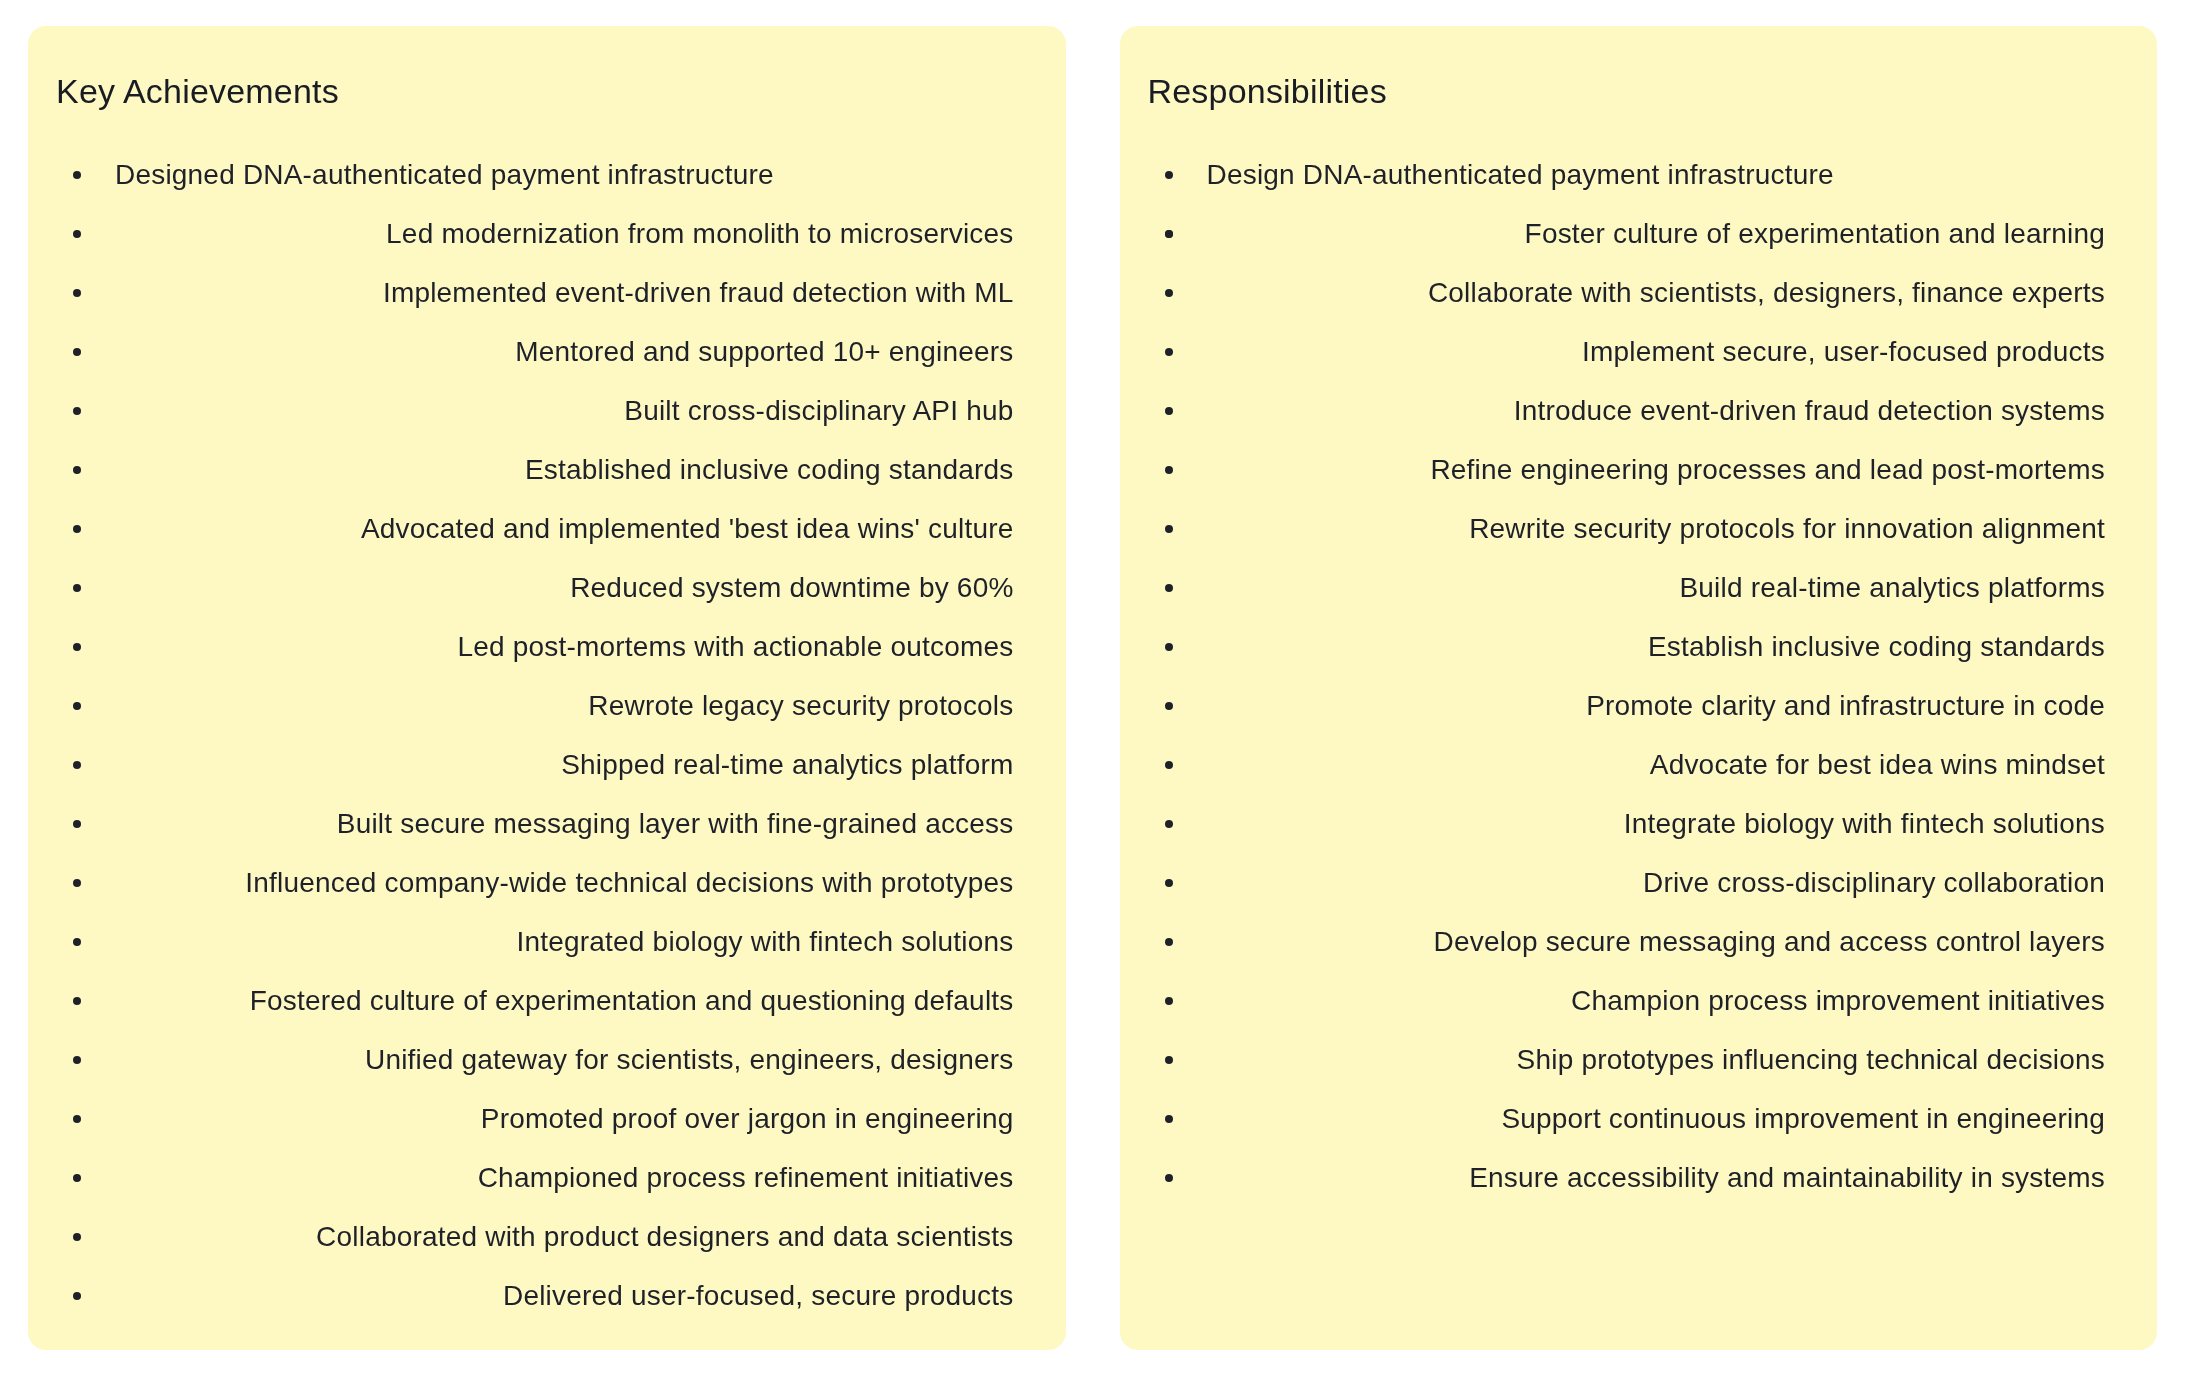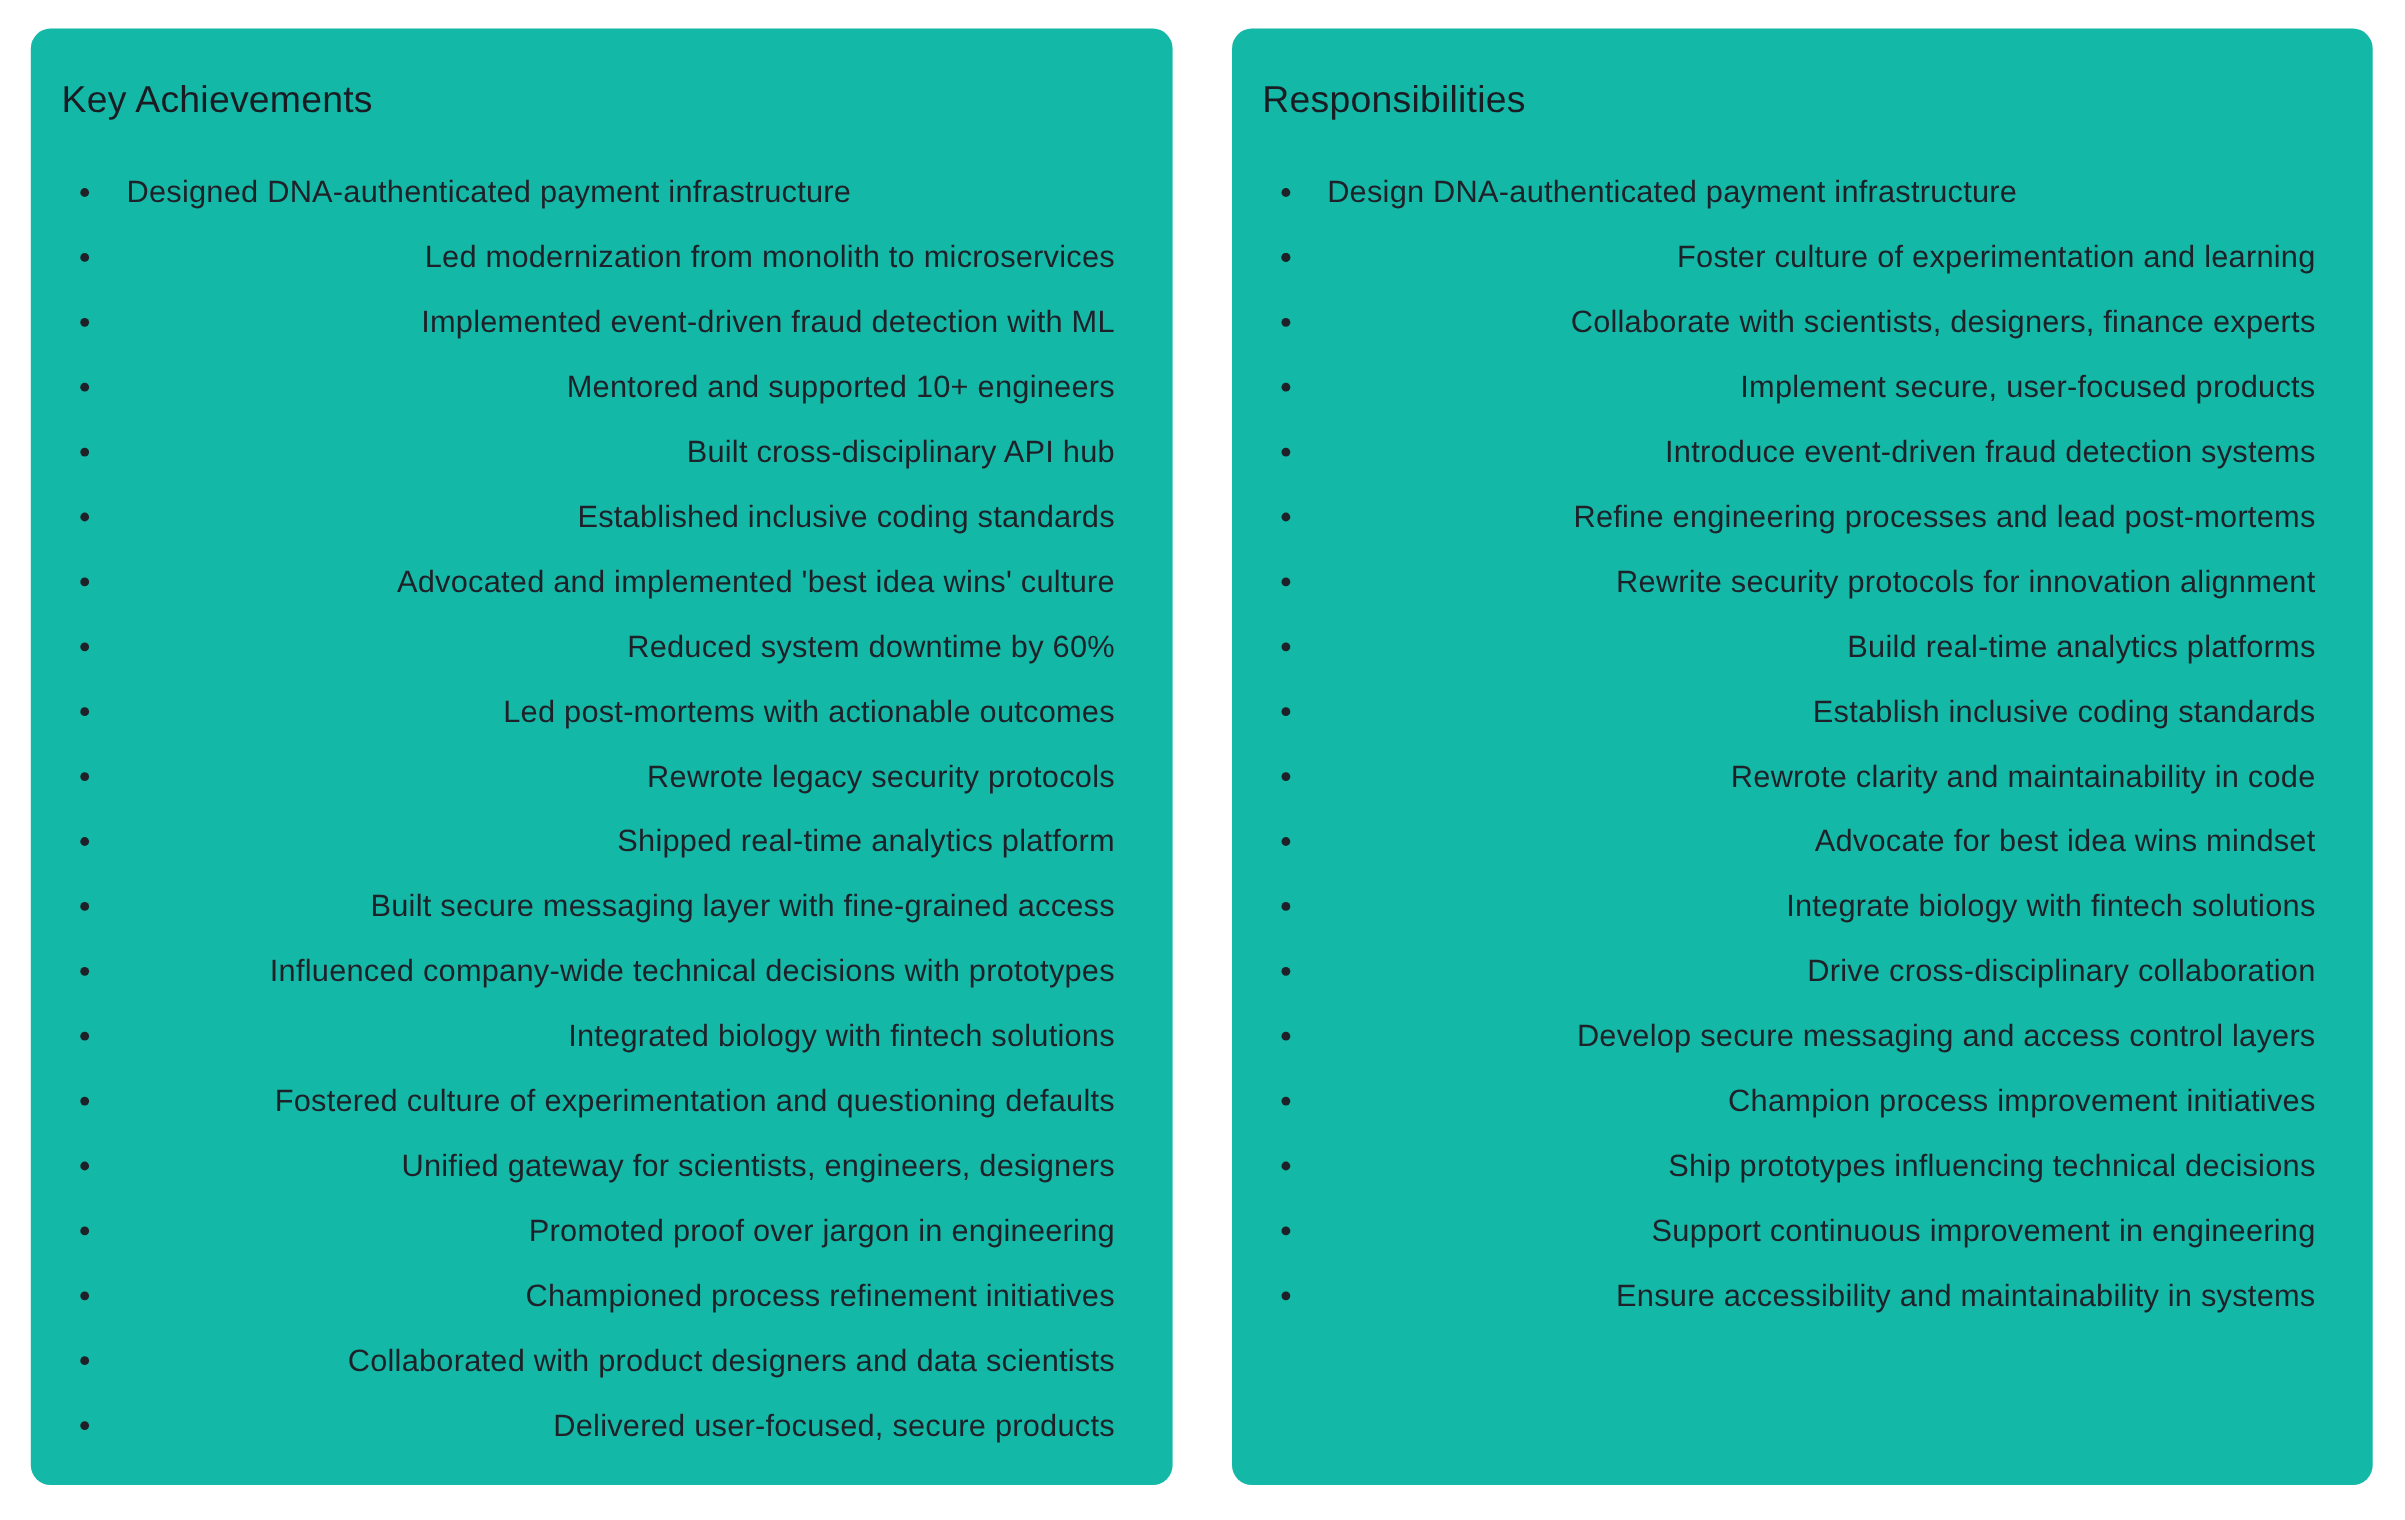--- a/index.html
+++ b/index.html
@@ -13,21 +13,21 @@
   .page {
     width: 2186px;
     height: 1382px;
     display: flex;
     gap: 54px;
     padding: 26px 29px 32px 28px;
     background: #ffffff;
   }
   .card {
     flex: 1 1 0;
-    background: #14b8a6;
+    background: #fef9c3;
     border-radius: 18px;
     padding: 45px 40px 36px 28px;
     overflow: hidden;
   }
   .card-title {
     margin: 0 0 45px 0;
     font-size: 34px;
     font-weight: 500;
     letter-spacing: 0.2px;
     color: #191c23;
@@ -97,21 +97,21 @@
         <li><span class="bullet"></span><span>Design DNA-authenticated payment infrastructure</span></li>
         <li><span class="bullet"></span></li>
         <li><span class="bullet"></span><span>Foster culture of experimentation and learning</span></li>
         <li><span class="bullet"></span><span>Collaborate with scientists, designers, finance experts</span></li>
         <li><span class="bullet"></span><span>Implement secure, user-focused products</span></li>
         <li><span class="bullet"></span><span>Introduce event-driven fraud detection systems</span></li>
         <li><span class="bullet"></span><span>Refine engineering processes and lead post-mortems</span></li>
         <li><span class="bullet"></span><span>Rewrite security protocols for innovation alignment</span></li>
         <li><span class="bullet"></span><span>Build real-time analytics platforms</span></li>
         <li><span class="bullet"></span><span>Establish inclusive coding standards</span></li>
-        <li><span class="bullet"></span><span>Rewrote clarity and maintainability in code</span></li>
+        <li><span class="bullet"></span><span>Promote clarity and infrastructure in code</span></li>
         <li><span class="bullet"></span><span>Advocate for best idea wins mindset</span></li>
         <li><span class="bullet"></span><span>Integrate biology with fintech solutions</span></li>
         <li><span class="bullet"></span><span>Drive cross-disciplinary collaboration</span></li>
         <li><span class="bullet"></span><span>Develop secure messaging and access control layers</span></li>
         <li><span class="bullet"></span><span>Champion process improvement initiatives</span></li>
         <li><span class="bullet"></span><span>Ship prototypes influencing technical decisions</span></li>
         <li><span class="bullet"></span><span>Support continuous improvement in engineering</span></li>
         <li><span class="bullet"></span><span>Ensure accessibility and maintainability in systems</span></li>
       </ul>
   </section>

